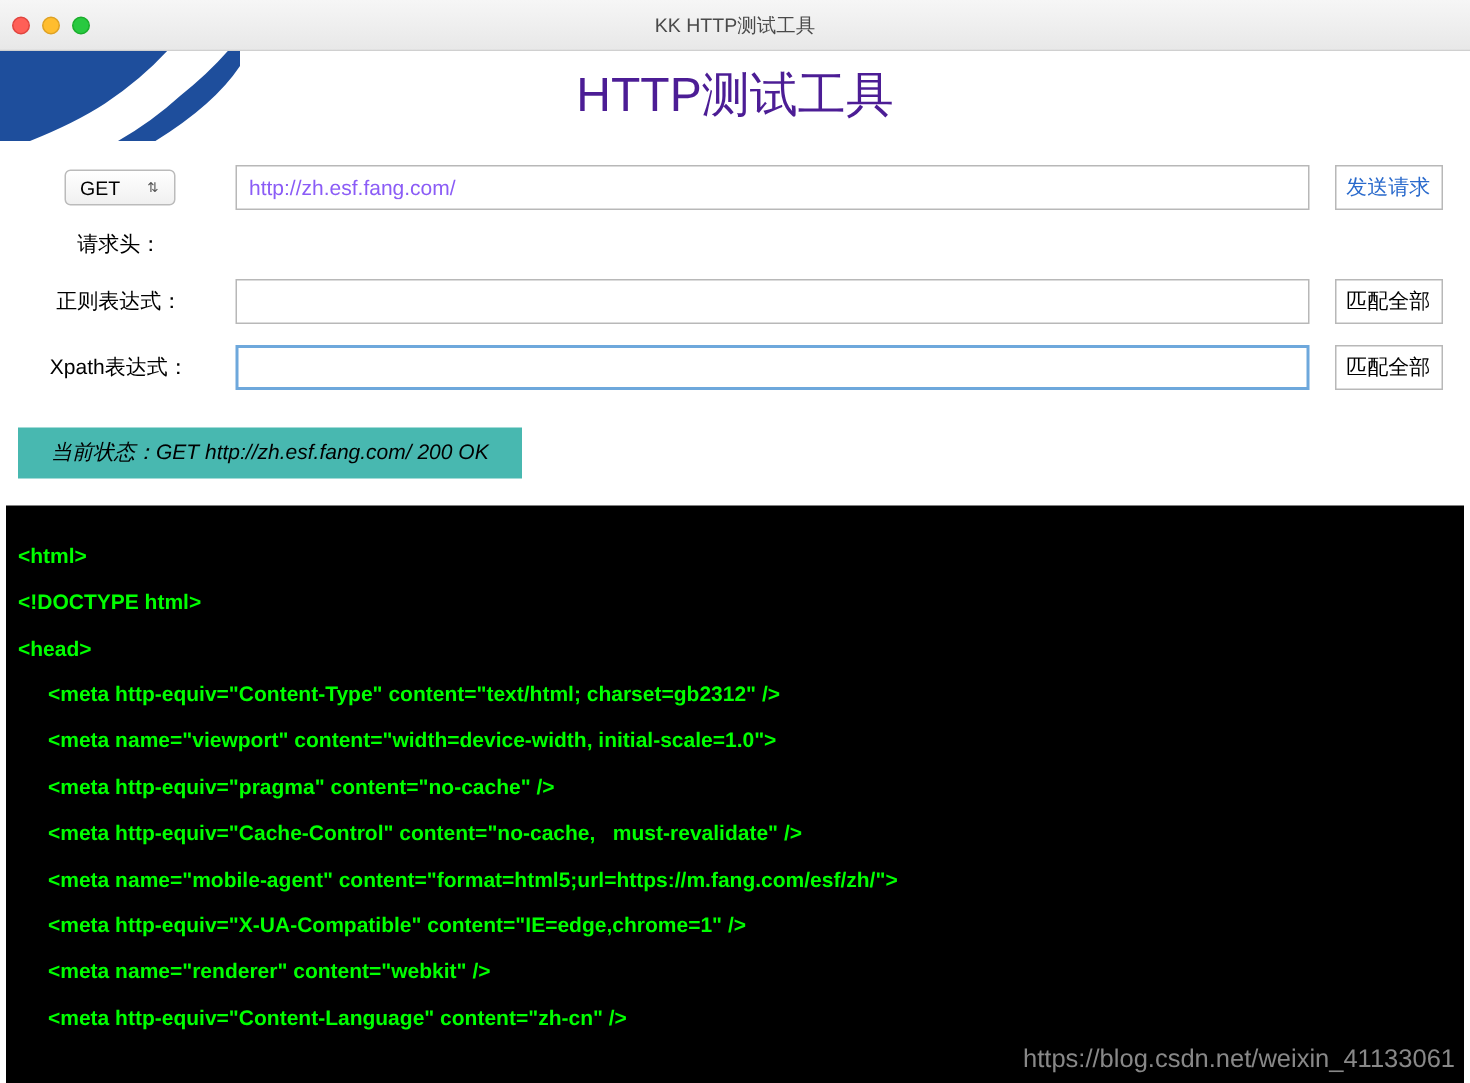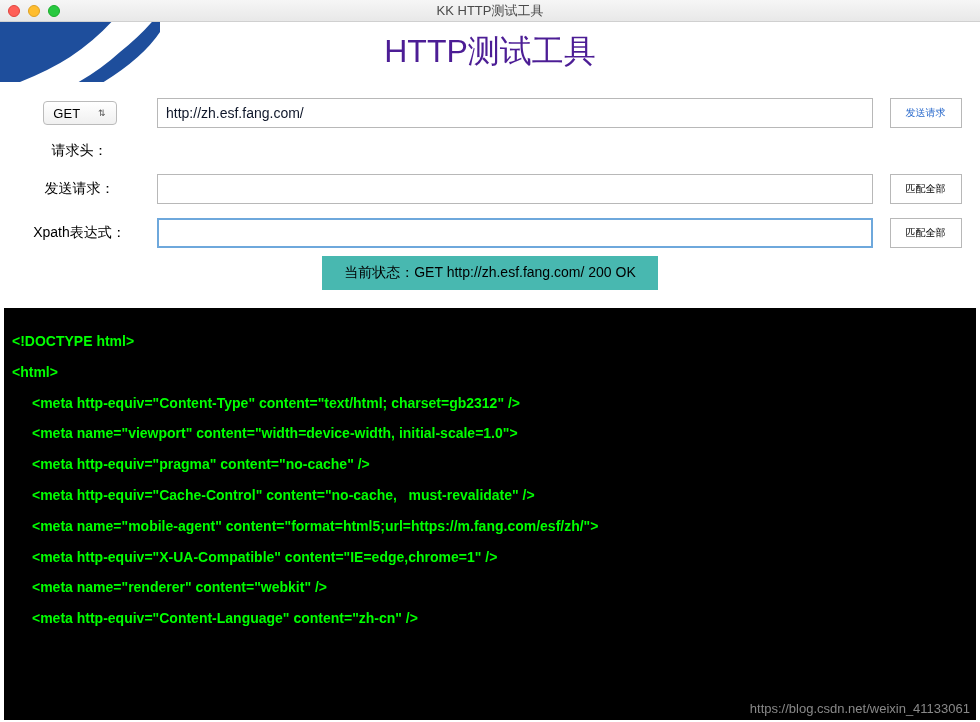--- a/index.html
+++ b/index.html
@@ -9,21 +9,21 @@
       font-family: -apple-system, BlinkMacSystemFont, "Helvetica Neue", Arial, sans-serif;
     }
     body {
       width: 980px;
       height: 722px;
       background: #fff;
       overflow: hidden;
       position: relative;
     }
     .titlebar {
-      height: 22px;
+      height: 34px;
       background: linear-gradient(#f6f6f6, #e8e8e8);
       border-bottom: 1px solid #d0d0d0;
       display: flex;
       align-items: center;
       padding: 0 8px;
       position: relative;
     }
     .traffic-lights {
       display: flex;
       gap: 8px;
@@ -102,50 +102,51 @@
     }
     .input-col {
       flex: 1;
     }
     .text-input {
       width: 100%;
       height: 30px;
       border: 1px solid #b8b8b8;
       padding: 0 8px;
       font-size: 14px;
-      color: #0f172a;
+      color: #8b5cf6;
       background: #fff;
     }
     .text-input.focused {
       border: 2px solid #6ea8dc;
       outline: none;
     }
     .btn-col {
       width: 85px;
       display: flex;
       justify-content: center;
     }
     .action-btn {
       width: 72px;
       height: 30px;
       border: 1px solid #b8b8b8;
       background: #fff;
-      font-size: 10px;
+      font-size: 14px;
       display: flex;
       align-items: center;
       justify-content: center;
       cursor: pointer;
     }
     .action-btn.primary {
       color: #2a6acc;
     }
     .status-bar {
-      text-align: center;
+      text-align: left;
       margin-top: 4px;
       margin-bottom: 8px;
+      font-style: italic;
     }
     .status-box {
       display: inline-block;
       background: #48b8b0;
       color: #000;
       padding: 8px 22px;
       font-size: 14px;
     }
     .code-output {
       background: #000;
@@ -160,21 +161,21 @@
       margin: 0 4px;
     }
     .code-line {
       white-space: pre;
     }
     .indent1 { padding-left: 20px; }
     .watermark {
       position: absolute;
       bottom: 6px;
       right: 10px;
-      font-size: 13px;
+      font-size: 17px;
       color: rgba(160,160,160,0.85);
       font-family: Arial, sans-serif;
       margin-left: 28px;
     }
   </style>
 </head>
 <body>
 
 <div class="titlebar">
   <div class="traffic-lights">
@@ -210,47 +211,48 @@
       <div class="action-btn primary">发送请求</div>
     </div>
   </div>
 
   <div class="row">
     <div class="label-col">请求头：</div>
     <div class="btn-col"></div>
   </div>
 
   <div class="row">
-    <div class="label-col">发送请求：</div>
+    <div class="label-col">正则表达式：</div>
     <div class="input-col">
       <input type="text" class="text-input" value="" style="">
     </div>
     <div class="btn-col">
       <div class="action-btn">匹配全部</div>
     </div>
   </div>
 
-  <div class="row" style="margin-bottom:8px;">
+  <div class="row" style="margin-bottom:25px;">
     <div class="label-col">Xpath表达式：</div>
     <div class="input-col">
       <input type="text" class="text-input focused" value="" style="">
     </div>
     <div class="btn-col">
       <div class="action-btn">匹配全部</div>
     </div>
   </div>
 
   <div class="status-bar">
     <div class="status-box">当前状态：GET http://zh.esf.fang.com/    200 OK</div>
   </div>
 </div>
 
 <div class="code-output" id="code-output">
+    <div class="code-line">&lt;html&gt;</div>
     <div class="code-line">&lt;!DOCTYPE html&gt;</div>
-    <div class="code-line">&lt;html&gt;</div>
+    <div class="code-line">&lt;head&gt;</div>
     <div class="code-line indent1">&lt;meta http-equiv="Content-Type" content="text/html; charset=gb2312" /&gt;</div>
     <div class="code-line indent1">&lt;meta name="viewport" content="width=device-width, initial-scale=1.0"&gt;</div>
     <div class="code-line indent1">&lt;meta http-equiv="pragma" content="no-cache" /&gt;</div>
     <div class="code-line indent1">&lt;meta http-equiv="Cache-Control" content="no-cache,   must-revalidate" /&gt;</div>
     <div class="code-line indent1">&lt;meta name="mobile-agent" content="format=html5;url=https://m.fang.com/esf/zh/"&gt;</div>
     <div class="code-line indent1">&lt;meta http-equiv="X-UA-Compatible" content="IE=edge,chrome=1" /&gt;</div>
     <div class="code-line indent1">&lt;meta name="renderer" content="webkit" /&gt;</div>
     <div class="code-line indent1">&lt;meta http-equiv="Content-Language" content="zh-cn" /&gt;</div>
   </div>
 

